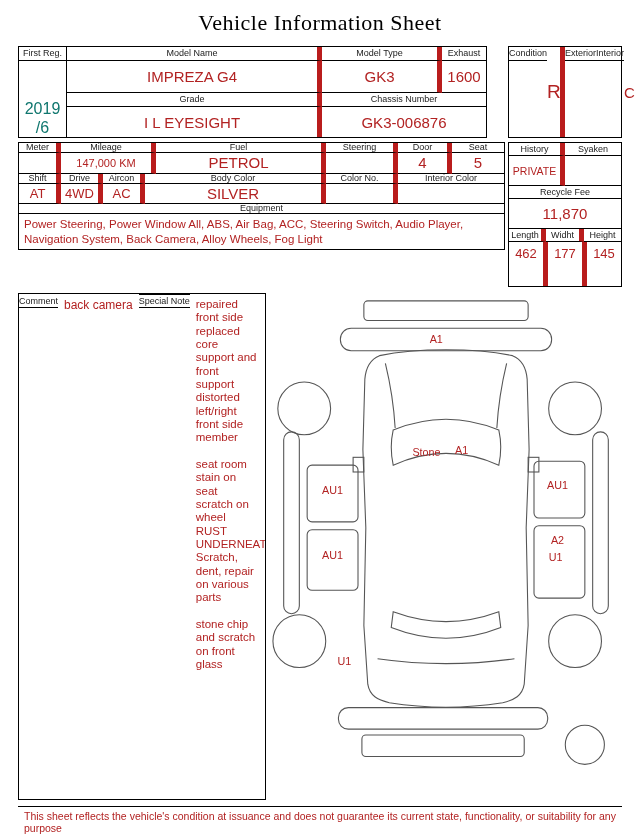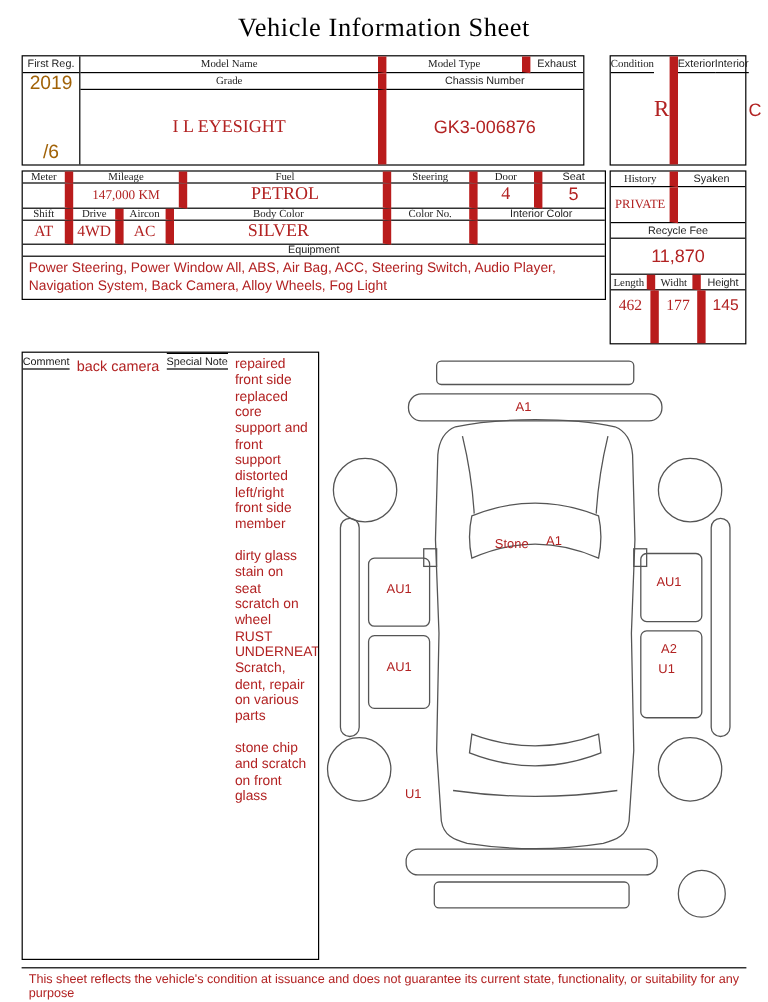--- a/index.html
+++ b/index.html
@@ -12,34 +12,34 @@
   }
   .sheet { width: 604px; margin: 0 auto; padding-top: 10px; }
   .title {
     font-family: "Liberation Serif", serif;
     font-size: 22px; text-align: center; margin-bottom: 10px;
     color: #000; letter-spacing: .5px;
   }
   .lbl { font-size: 9px; color: #222; display:flex; align-items:center; justify-content:center; line-height:1; }
   .val { display:flex; align-items:center; justify-content:center; color:#b22222; font-size:15px; }
   .row { display:flex; }
-  .br { border-right: 7px solid #b91c1c; font-family: Liberation Serif, serif; }
+  .br { border-right: 5px solid #b91c1c; }
   .bb { border-bottom: 1px solid #000; }
   .h13 { height: 13px; } .h14 { height: 14px; } .h25 { height: 25px; }
   .h30 { height: 30px; } .h32 { height: 32px; }
   .w37{width:37px}.w38{width:38px}.w42{width:42px}.w54{width:54px}
   .w56{width:56px}.w72{width:72px}.w95{width:95px}.w120{width:120px}.w170{width:170px}
   .w181{width:181px}.w255{width:255px}
   .fx { flex: 1; }
 
   .row-top { display:flex; gap:21px; }
   .t1 { width: 487px; height: 92px; border: 1px solid #000; display:flex; }
   .t1-fr { width:48px; border-right:1px solid #000; display:flex; flex-direction:column; }
-  .t1-fr .big { flex:1; display:flex; flex-direction:column; align-items:center; justify-content:space-between;
-                color:#a16207; font-size:16px; line-height:1.15; }
+  .t1-fr .big { flex:1; display:flex; flex-direction:column; align-items:center; justify-content:flex-end;
+                color:#0f766e; font-size:16px; line-height:1.15; }
   .t1-cols { flex:1; display:flex; flex-direction:column; }
   .t1c { width:114px; height:92px; border:1px solid #000; display:flex; }
   .t1c-col { display:flex; flex-direction:row; }
   .cond-val { flex:1; font-size:19px; }
   .int-val { flex:1; font-size:15px; }
 
   .row-mid { display:flex; gap:3px; margin-top:4px; }
   .t2 { width:487px; height:108px; border:1px solid #000; display:flex; flex-direction:column; }
   .small-val { font-size:11px; }
   .mid-val { font-size:13px; }
@@ -78,20 +78,25 @@
           <span>2019</span>
           <span>/6</span>
         </div>
       </div>
       <div class="t1-cols">
         <div class="row h14">
           <div class="lbl w255 br bb">Model Name</div>
           <div class="lbl w120 br bb">Model Type</div>
           <div class="lbl fx bb">Exhaust</div>
         </div>
+        <div class="row h32">
+          <div class="val w255 br bb">IMPREZA G4</div>
+          <div class="val w120 br bb">GK3</div>
+          <div class="val fx bb">1600</div>
+        </div>
         <div class="row h14">
           <div class="lbl w255 br bb">Grade</div>
           <div class="lbl fx bb">Chassis Number</div>
         </div>
         <div class="row fx">
           <div class="val w255 br">I L EYESIGHT</div>
           <div class="val fx">GK3-006876</div>
         </div>
       </div>
     </div>
@@ -177,21 +182,21 @@
       <div class="sec-head c-head">Comment</div>
       <div class="c-body">
           <div class="note-line">back camera</div>
         </div>
       <div class="sec-head n-head">Special Note</div>
       <div class="n-body">
           <div class="note-line">repaired front side</div>
           <div class="note-line">replaced core support and front support</div>
           <div class="note-line">distorted left/right front side member</div>
           <div class="note-line">&nbsp;</div>
-          <div class="note-line">dirty glass</div>
+          <div class="note-line">seat room</div>
           <div class="note-line">stain on seat</div>
           <div class="note-line">scratch on wheel</div>
           <div class="note-line">RUST UNDERNEATH</div>
           <div class="note-line">Scratch, dent, repair on various parts</div>
           <div class="note-line">&nbsp;</div>
           <div class="note-line">stone chip and scratch on front glass</div>
         </div>
     </div>
 
     <div class="diagram">

